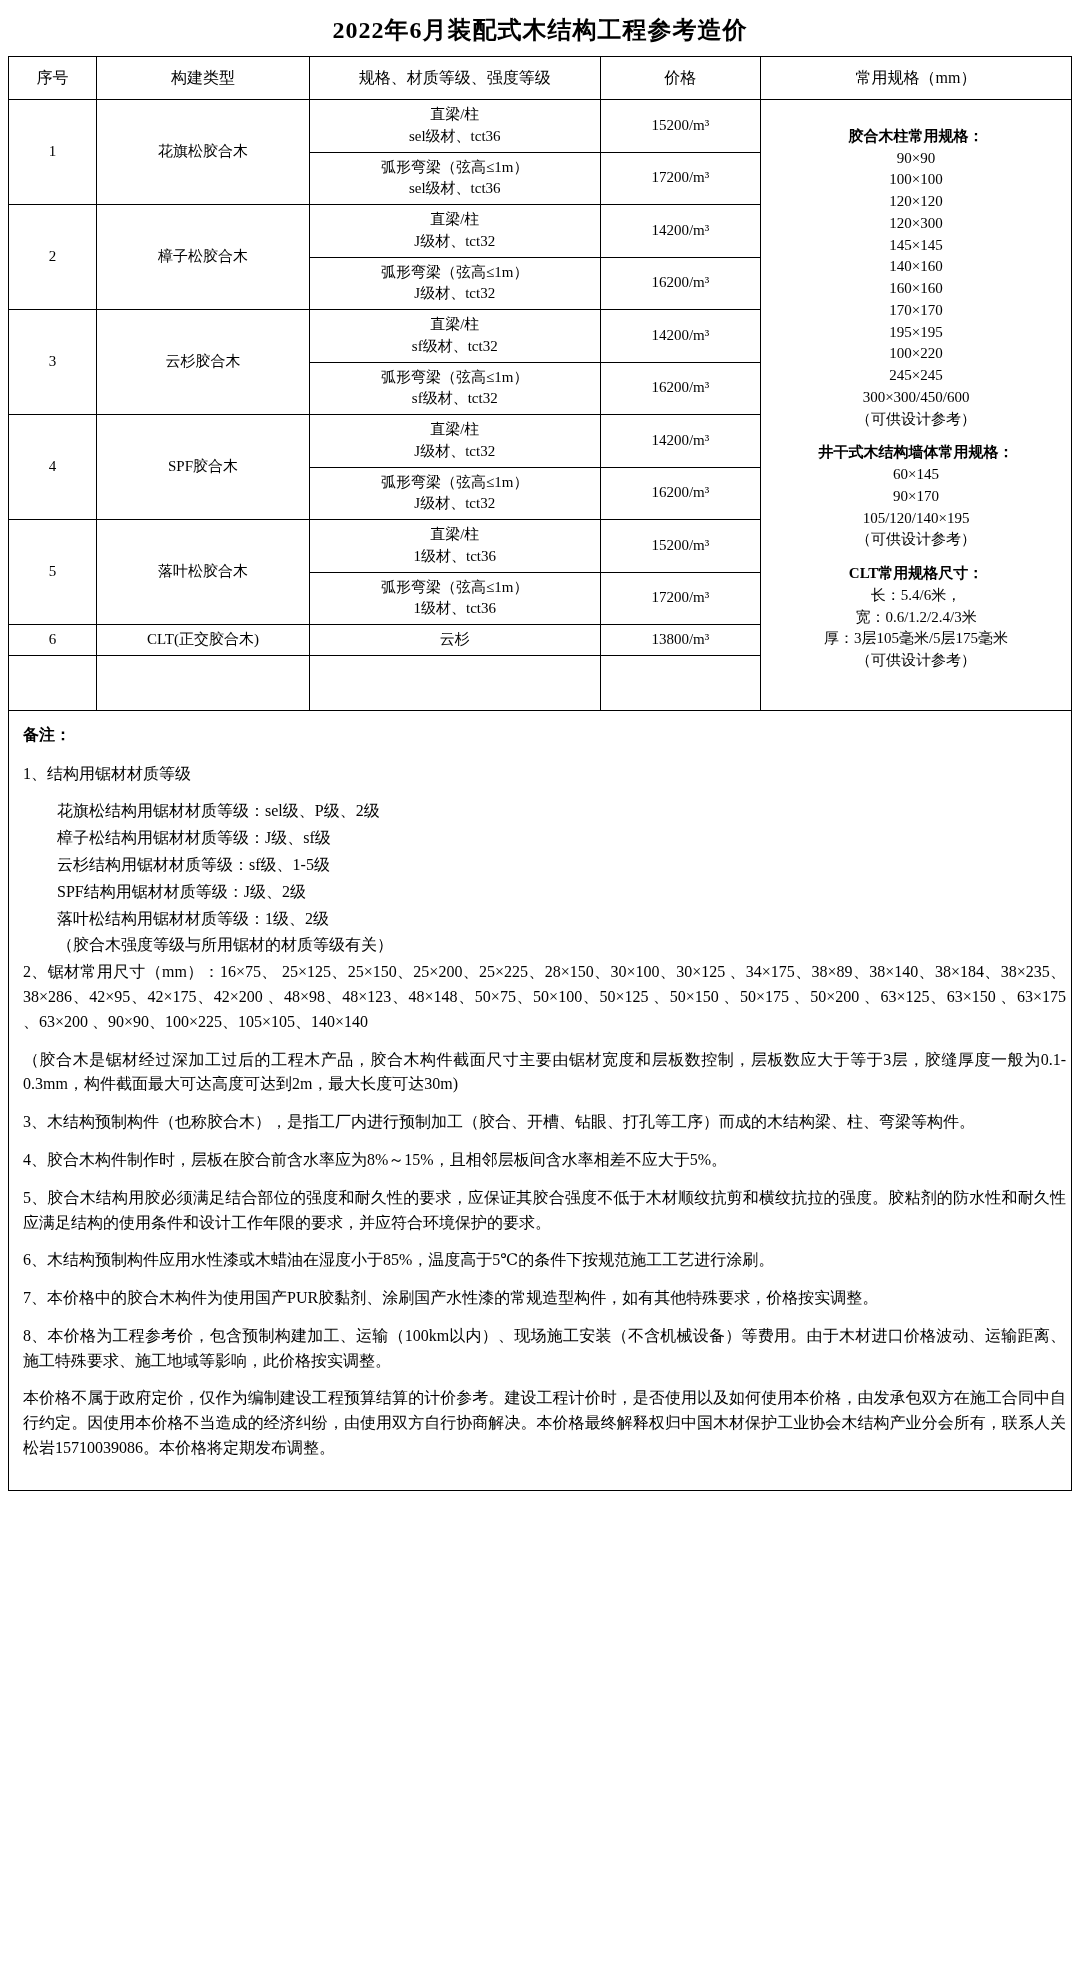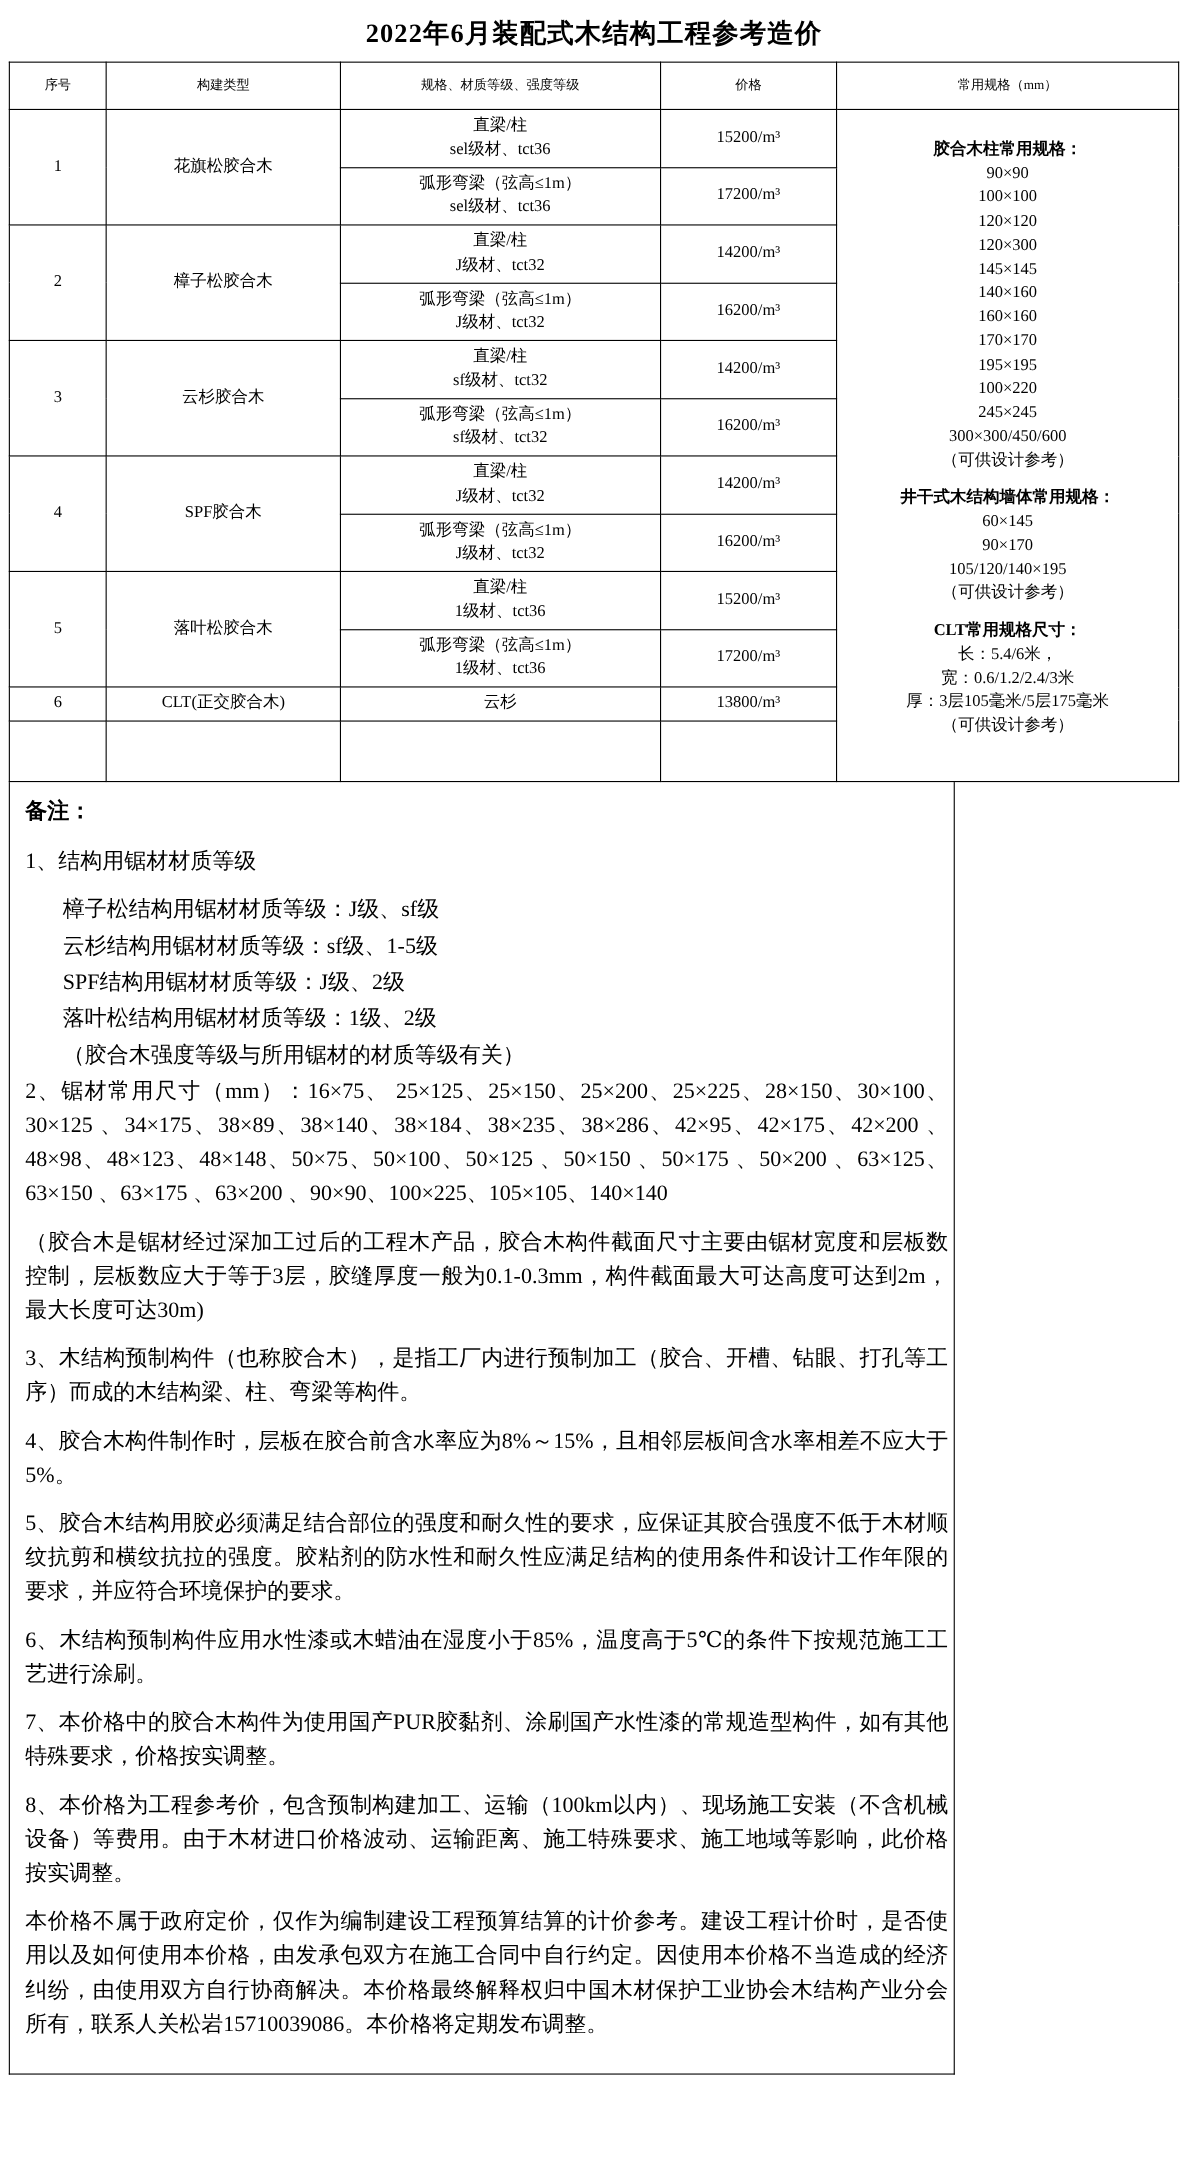--- a/index.html
+++ b/index.html
@@ -32,21 +32,21 @@
   table.price td, table.price th {
     border: 1px solid #000;
     text-align: center;
     vertical-align: middle;
     font-size: 15px;
     padding: 4px 2px;
     line-height: 1.45;
   }
   table.price thead td {
     height: 34px;
-    font-size: 12px;
+    font-size: 16px;
   }
   .col-no { width: 88px; }
   .col-type { width: 212px; }
   .col-spec { width: 290px; }
   .col-price { width: 160px; }
   .col-common { width: 310px; }
   .spec-cell { line-height: 1.5; }
   .price-cell { font-size: 15px; }
   .common-cell {
     vertical-align: top;
@@ -54,24 +54,24 @@
     font-size: 15px;
     line-height: 1.6;
     padding-top: 10px;
   }
   .common-block { margin-bottom: 12px; }
   .common-head { font-weight: bold; }
   .empty-row td { height: 46px; }
   .notes {
     border: 1px solid #000;
     border-top: none;
-    width: 860px;
+    width: 1064px;
     box-sizing: border-box;
     padding: 12px 5px 16px 14px;
-    font-size: 20px;
+    font-size: 16px;
     line-height: 1.55;
   }
   .notes-title {
     font-weight: bold;
     margin-bottom: 14px;
   }
   .note-para {
     margin-bottom: 13px;
     text-align: justify;
   }
@@ -199,20 +199,21 @@
           <td>&nbsp;</td>
           <td>&nbsp;</td>
         </tr>
       </tbody>
   </table>
 
   <div class="notes">
     <div class="notes-title">备注：</div>
     <div id="notes-body">
         <div class="note-para">1、结构用锯材材质等级</div>
+        <div class="note-para note-sub tight">花旗松结构用锯材材质等级：sel级、P级、2级</div>
         <div class="note-para note-sub tight">樟子松结构用锯材材质等级：J级、sf级</div>
         <div class="note-para note-sub tight">云杉结构用锯材材质等级：sf级、1-5级</div>
         <div class="note-para note-sub tight">SPF结构用锯材材质等级：J级、2级</div>
         <div class="note-para note-sub tight">落叶松结构用锯材材质等级：1级、2级</div>
         <div class="note-para note-sub tight">（胶合木强度等级与所用锯材的材质等级有关）</div>
         <div class="note-para">2、锯材常用尺寸（mm）：16×75、 25×125、25×150、25×200、25×225、28×150、30×100、30×125 、34×175、38×89、38×140、38×184、38×235、38×286、42×95、42×175、42×200 、48×98、48×123、48×148、50×75、50×100、50×125 、50×150 、50×175 、50×200 、63×125、63×150 、63×175 、63×200 、90×90、100×225、105×105、140×140</div>
         <div class="note-para">（胶合木是锯材经过深加工过后的工程木产品，胶合木构件截面尺寸主要由锯材宽度和层板数控制，层板数应大于等于3层，胶缝厚度一般为0.1-0.3mm，构件截面最大可达高度可达到2m，最大长度可达30m)</div>
         <div class="note-para">3、木结构预制构件（也称胶合木），是指工厂内进行预制加工（胶合、开槽、钻眼、打孔等工序）而成的木结构梁、柱、弯梁等构件。</div>
         <div class="note-para">4、胶合木构件制作时，层板在胶合前含水率应为8%～15%，且相邻层板间含水率相差不应大于5%。</div>
         <div class="note-para">5、胶合木结构用胶必须满足结合部位的强度和耐久性的要求，应保证其胶合强度不低于木材顺纹抗剪和横纹抗拉的强度。胶粘剂的防水性和耐久性应满足结构的使用条件和设计工作年限的要求，并应符合环境保护的要求。</div>

